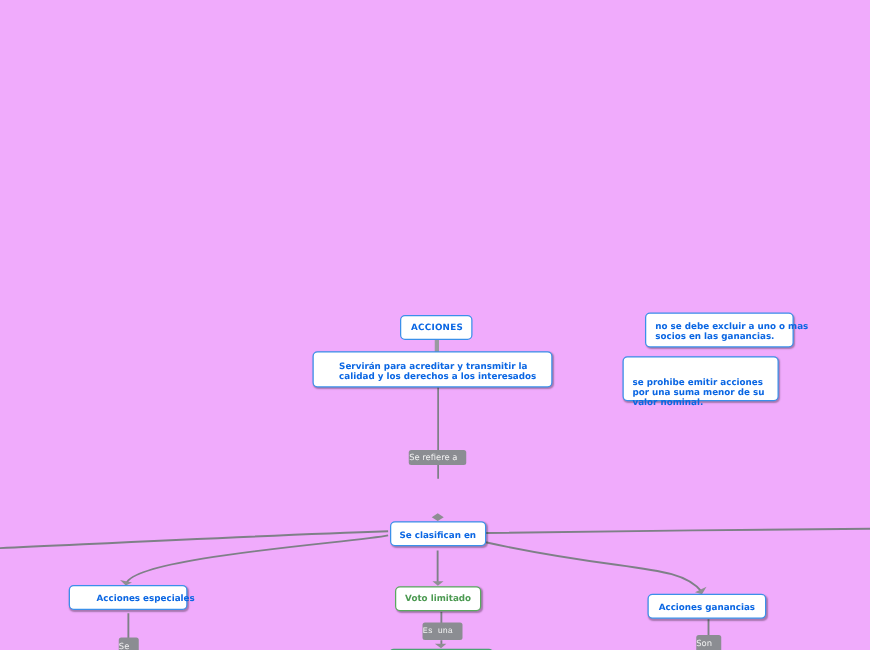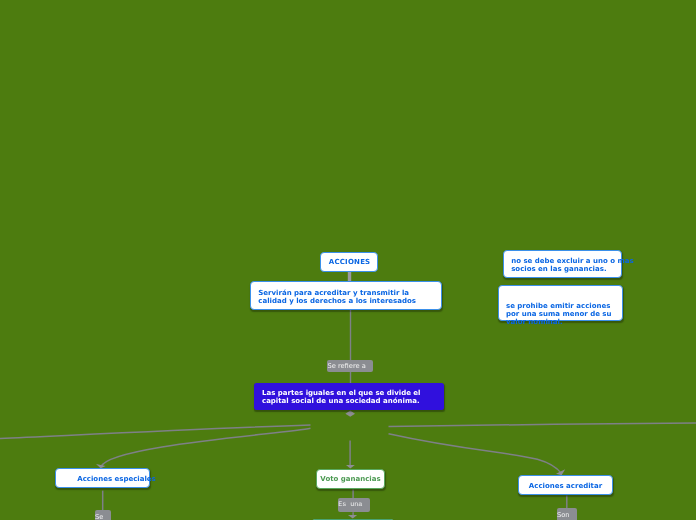--- a/index.html
+++ b/index.html
@@ -1,20 +1,20 @@
 <!DOCTYPE html>
 <html><head>
 <meta charset="utf-8">
 <title>Mind map</title>
 <style>
   html,body{margin:0;padding:0;}
   body{width:696px;height:520px;overflow:hidden;background:#f0f3fd;
        font-family:"DejaVu Sans", sans-serif;
        -webkit-font-smoothing:antialiased;text-rendering:geometricPrecision;}
-  #canvas{position:relative;width:696px;height:520px;overflow:hidden;background:#4d7c0f;}
+  #canvas{position:relative;width:696px;height:520px;overflow:hidden;background:#f0abfc;}
   svg.edges{position:absolute;left:0;top:0;width:696px;height:520px;z-index:1;}
   .node{position:absolute;z-index:2;box-sizing:border-box;display:flex;align-items:center;
         background:#fff;border-radius:4px;}
   .node .txt{font-weight:bold;white-space:pre;line-height:8px;position:relative;top:1px;}
   .node.single .txt{top:0.5px;}
   .node.no-shadow{box-shadow:none;}
   .blue-outline{border:1.75px solid #3b90ea;box-shadow:0.8px 1.2px 1.2px rgba(0,0,0,.30);}
   .blue-outline .txt{color:#0a66e3;}
   .green-outline{border:1.7px solid #5aa95f;box-shadow:0.8px 1.2px 1.2px rgba(0,0,0,.30);}
   .green-outline .txt{color:#4c9a52;}
@@ -51,44 +51,43 @@
       <polygon points="565.2,469.3 556.0,473.8 561.6,475.3"></polygon>
       <polygon points="347.9,515.0 357.1,515.0 352.8,518.6"></polygon>
       <polygon points="350.2,410.6 355,413.7 350.2,416.8 345.4,413.7" fill="#8d8d92"></polygon>
     </g>
   </svg>
 
   <div class="node blue-outline single no-shadow" style="left:320px;top:251.5px;width:58px;height:20px;justify-content:center;">
     <span class="txt" style="font-size:7px;letter-spacing:0.2px;padding-left:1.2px;">ACCIONES</span>
   </div>
 
-  <div class="node blue-outline" style="left:250.3px;top:281.4px;width:191.8px;height:29px;padding-left:7px;">
+  <div class="node blue-outline" style="left:250.3px;top:281.4px;width:191.8px;height:29px;padding-left:20px;">
     <span class="txt" style="font-size:7px;">Servirán para acreditar y transmitir la
 calidad y los derechos a los interesados</span>
   </div>
 
-  <div class="node purple-fill" style="left:253.8px;top:382.7px;width:190px;height:27.2px;padding-left:8.2px;">
-    <span class="txt" style="font-size:7px;">Las partes iguales en el que se divide el
-capital social de una sociedad anónima.</span>
+
+  <div class="node blue-outline single" style="left:311.6px;top:417.3px;width:77.3px;height:20.1px;justify-content:center;">
+    <span class="txt" style="font-size:7px;">Se clasifican en</span>
   </div>
-
 
   <div class="node blue-outline single" style="left:55px;top:468px;width:95px;height:20px;justify-content:center;">
     <span class="txt" style="font-size:7px;margin-left:28px;">Acciones especiales</span>
   </div>
 
   <div class="node green-outline single" style="left:316px;top:468.7px;width:69px;height:20px;justify-content:center;">
-    <span class="txt" style="font-size:7px;">Voto ganancias</span>
+    <span class="txt" style="font-size:7px;">Voto limitado</span>
   </div>
 
   <div class="node blue-outline single" style="left:518px;top:475.2px;width:95px;height:20px;justify-content:center;">
-    <span class="txt" style="font-size:7px;">Acciones acreditar</span>
+    <span class="txt" style="font-size:7px;">Acciones ganancias</span>
   </div>
 
-  <div class="node blue-outline" style="left:503px;top:249.9px;width:119px;height:28.2px;padding-left:7.2px;">
+  <div class="node blue-outline" style="left:516px;top:249.9px;width:119px;height:28.2px;padding-left:7.2px;">
     <span class="txt" style="font-size:7px;">no se debe excluir a uno o mas
 socios en las ganancias.</span>
   </div>
 
   <div class="node blue-outline" style="left:497.8px;top:285px;width:125.5px;height:35.6px;padding-left:7.2px;">
     <span class="txt" style="font-size:7px;margin-top:20px;">se prohibe emitir acciones
 por una suma menor de su
 valor nominal.</span>
   </div>
 

